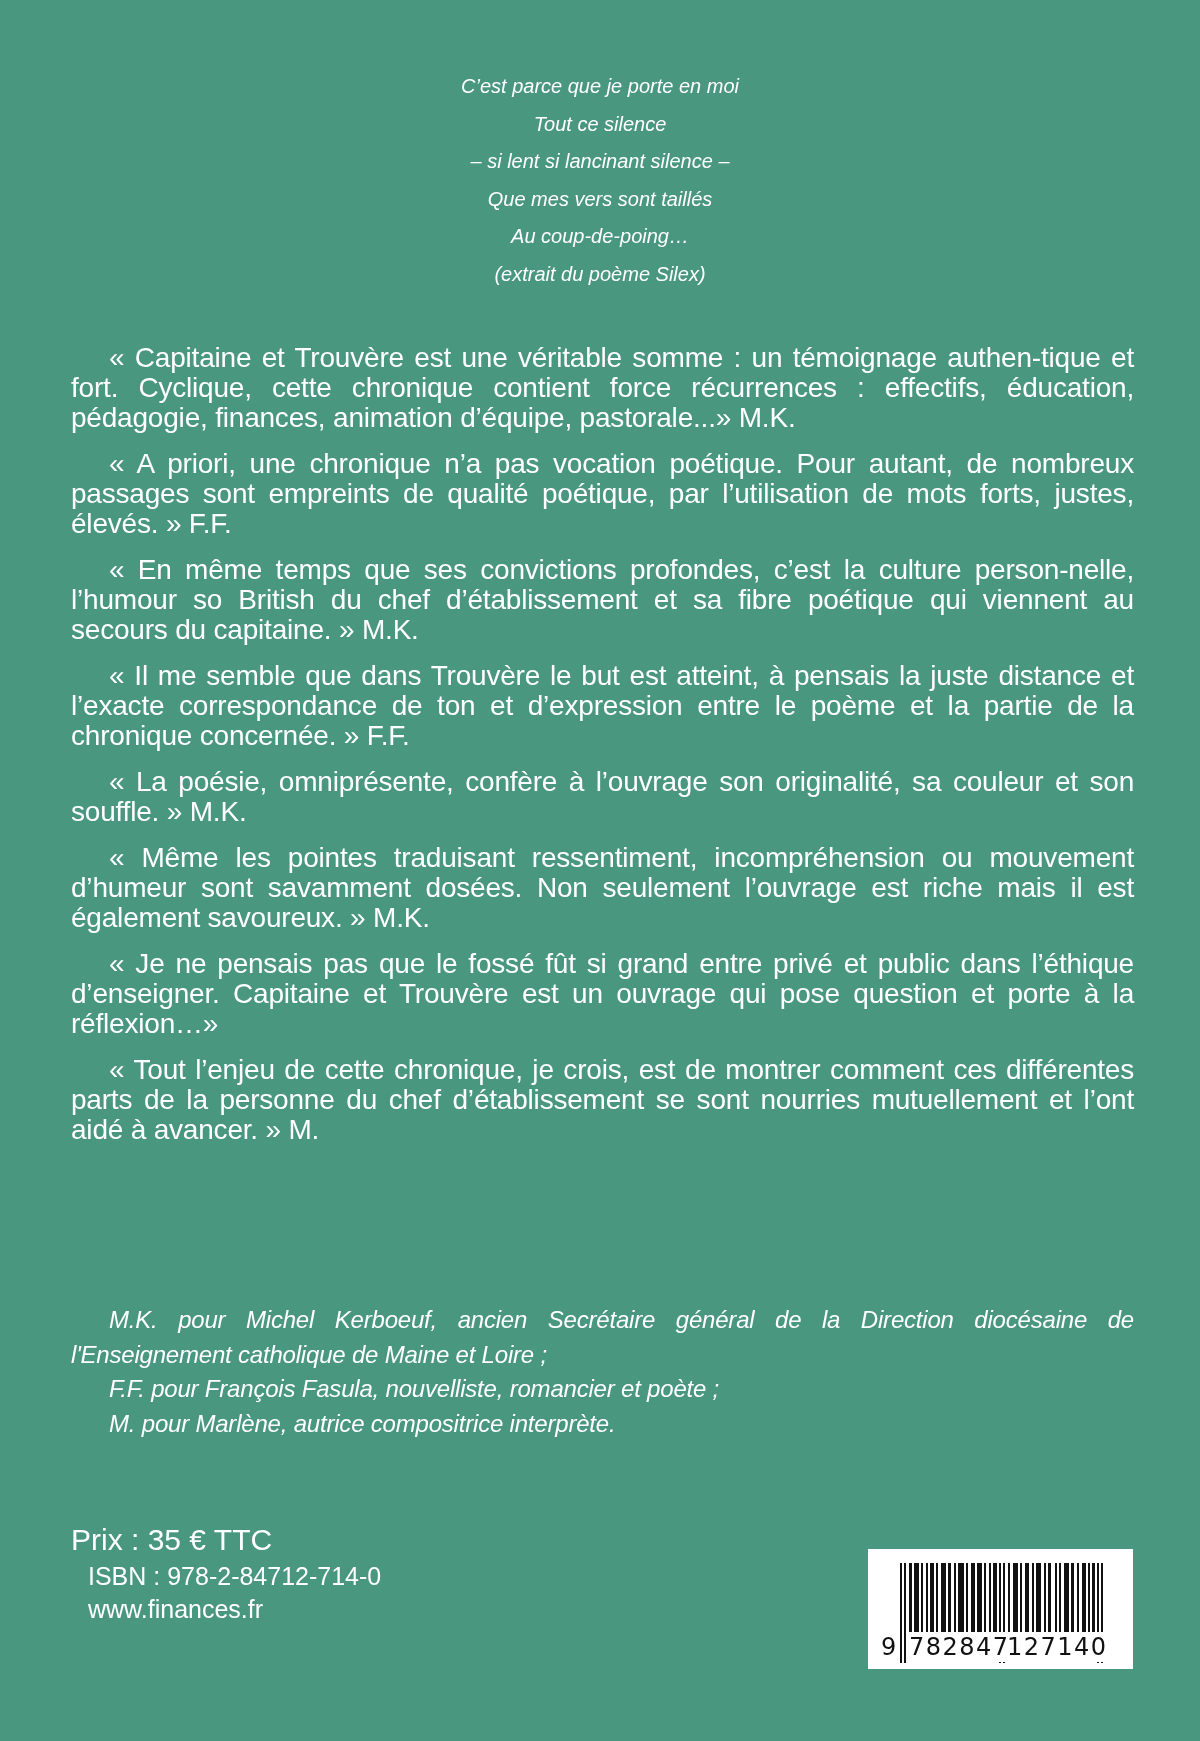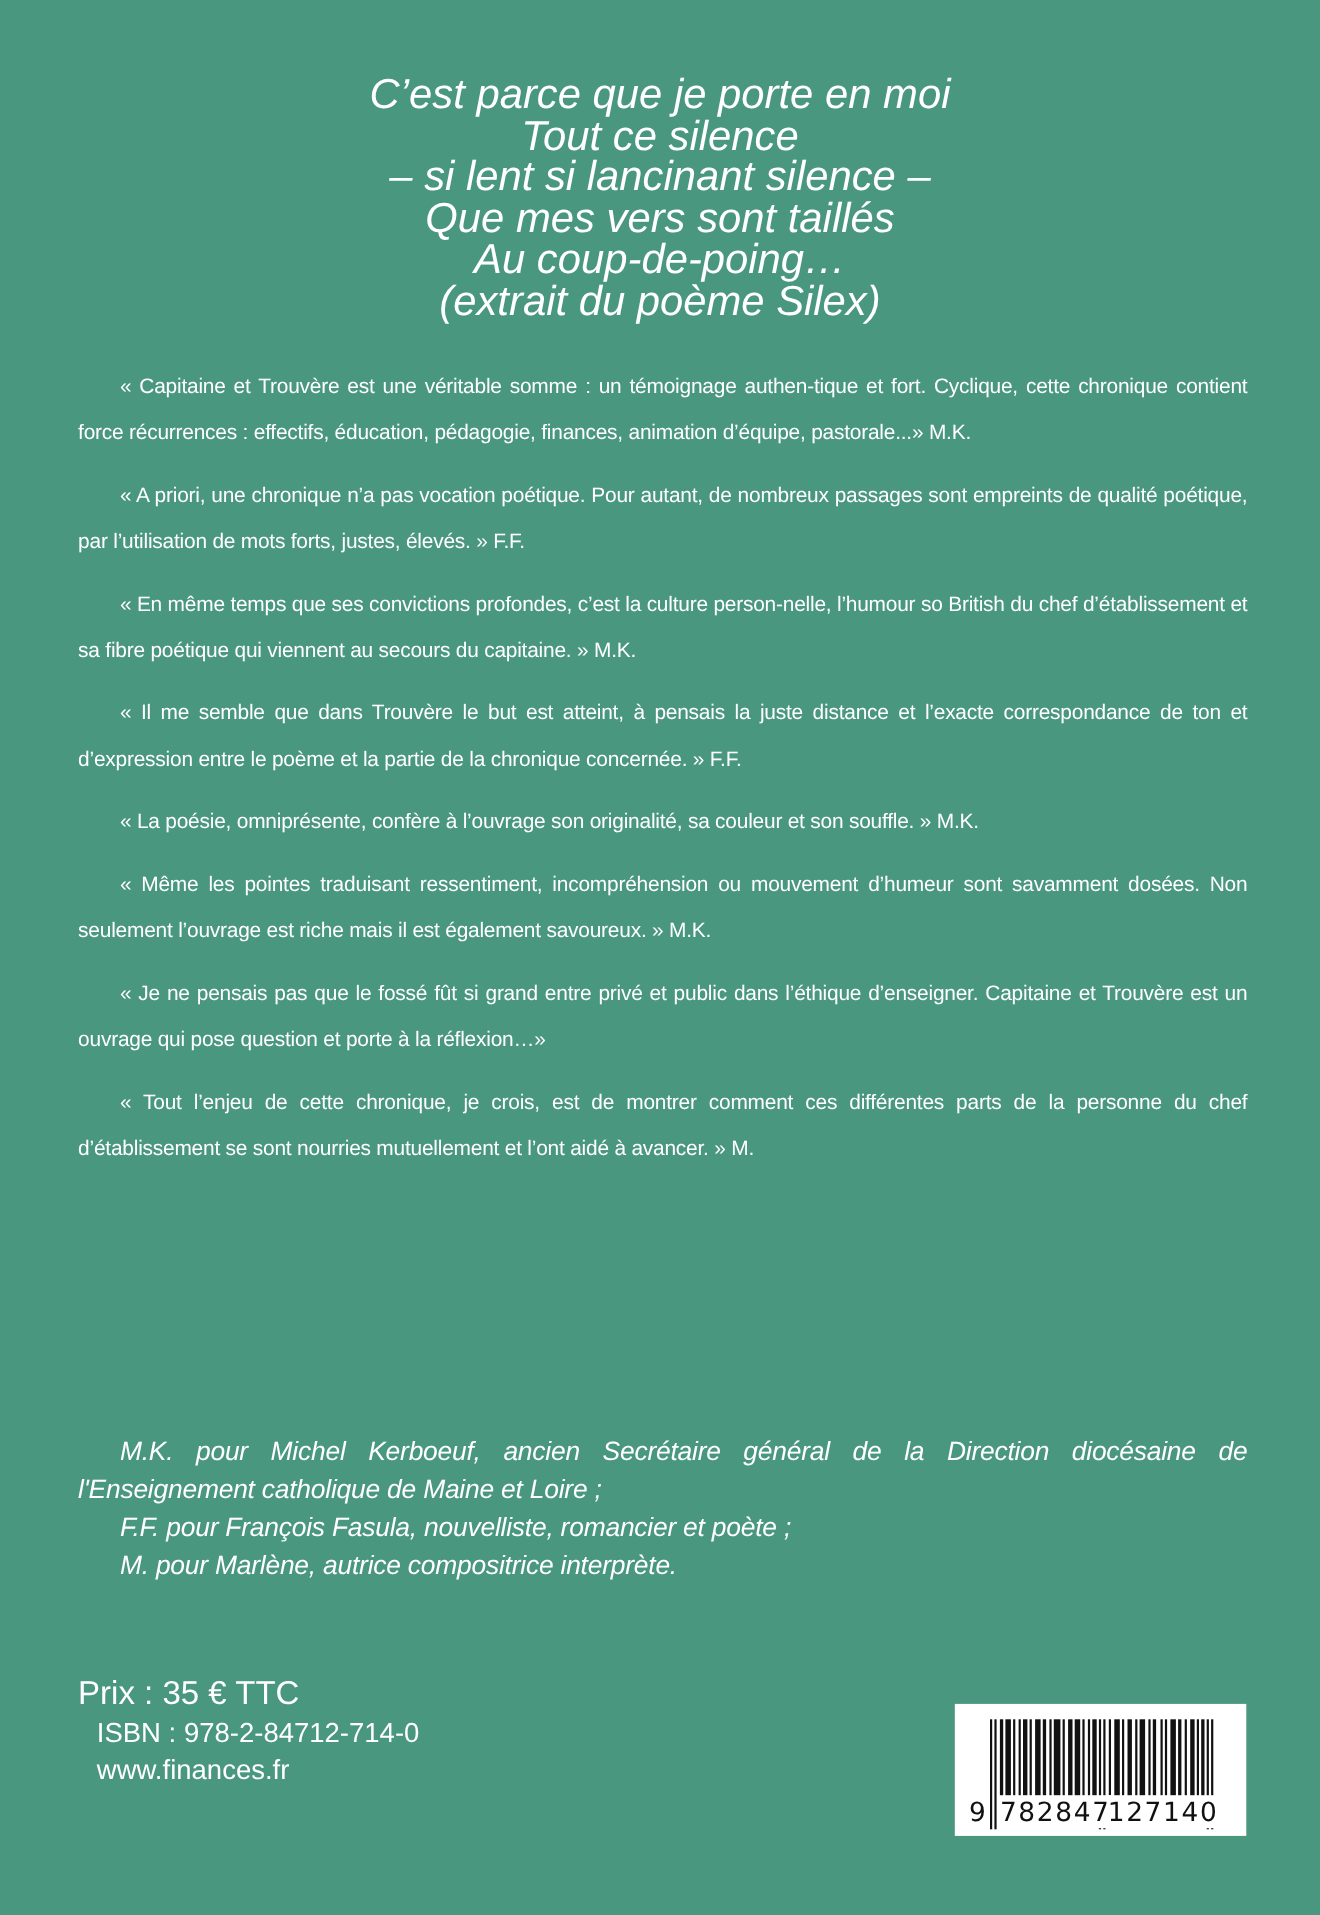--- a/index.html
+++ b/index.html
@@ -15,36 +15,36 @@
       position: relative;
       overflow: hidden;
     }
     .poem {
       position: absolute;
       top: 68px;
       left: 0;
       width: 1200px;
       text-align: center;
       font-style: italic;
-      font-size: 38px;
+      font-size: 20px;
       line-height: 37.5px;
     }
     .poem .line { display: block; }
     .reviews {
       position: absolute;
       top: 327px;
       left: 71px;
       width: 1063px;
     }
     .review {
-      font-size: 19px;
-      line-height: 42px;
+      font-size: 28px;
+      line-height: 30px;
       text-align: justify;
       text-indent: 38px;
-      margin: 4px 0 15px 0;
+      margin: 16px 0 15px 0;
       letter-spacing: -0.2px;
     }
     .credits {
       position: absolute;
       top: 1303px;
       left: 71px;
       width: 1063px;
       font-style: italic;
       font-size: 24px;
       line-height: 34.5px;

